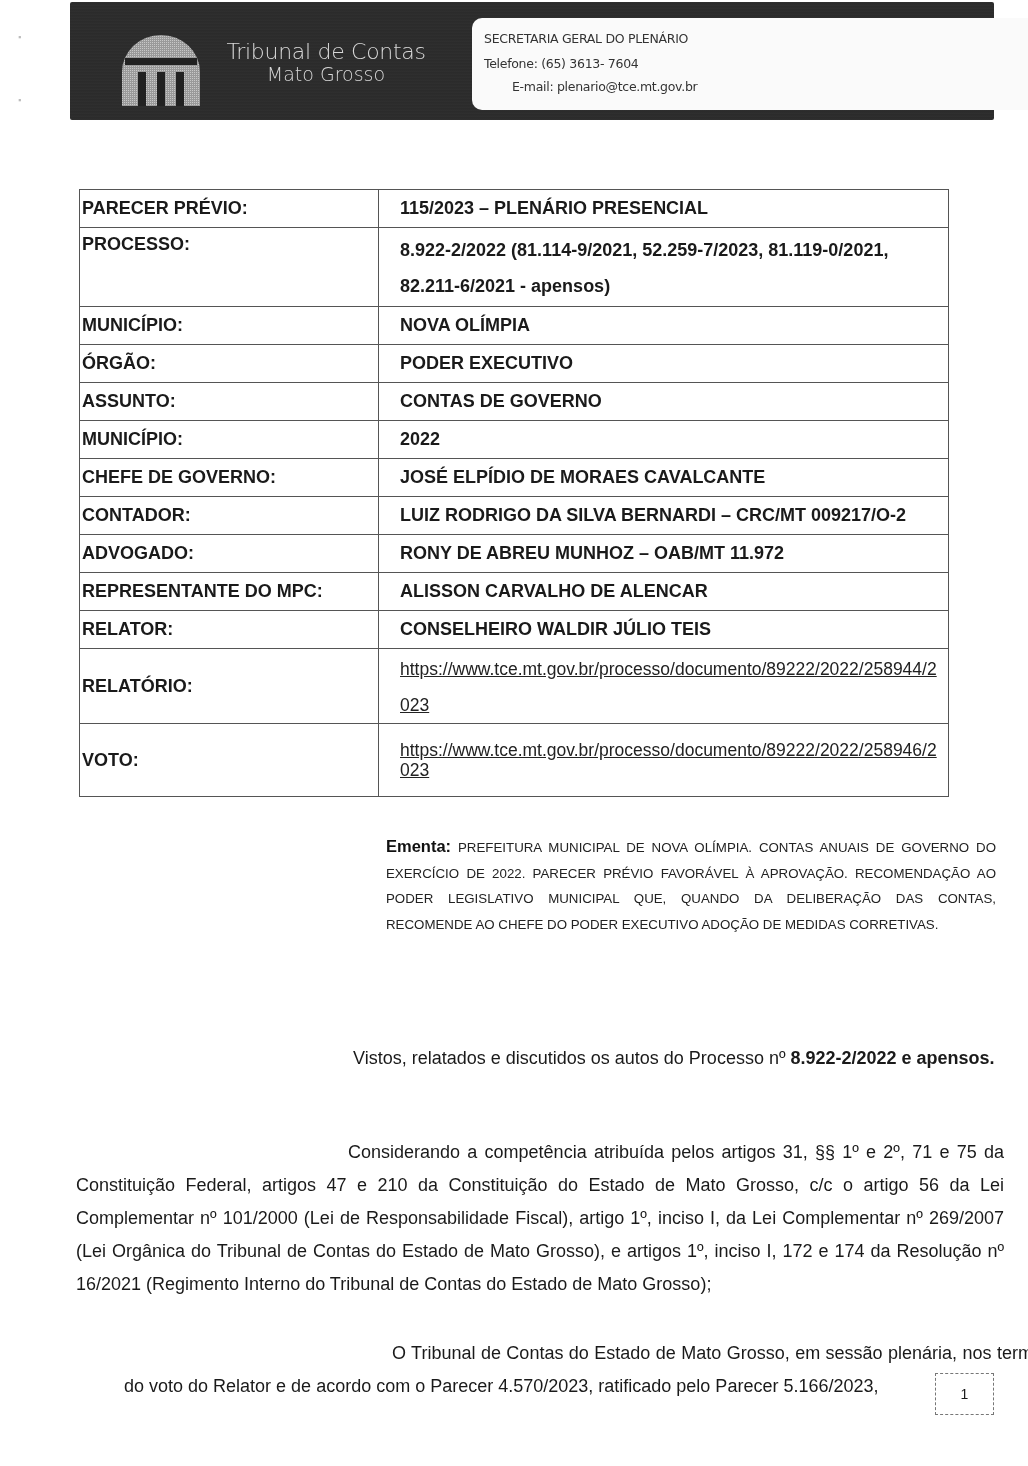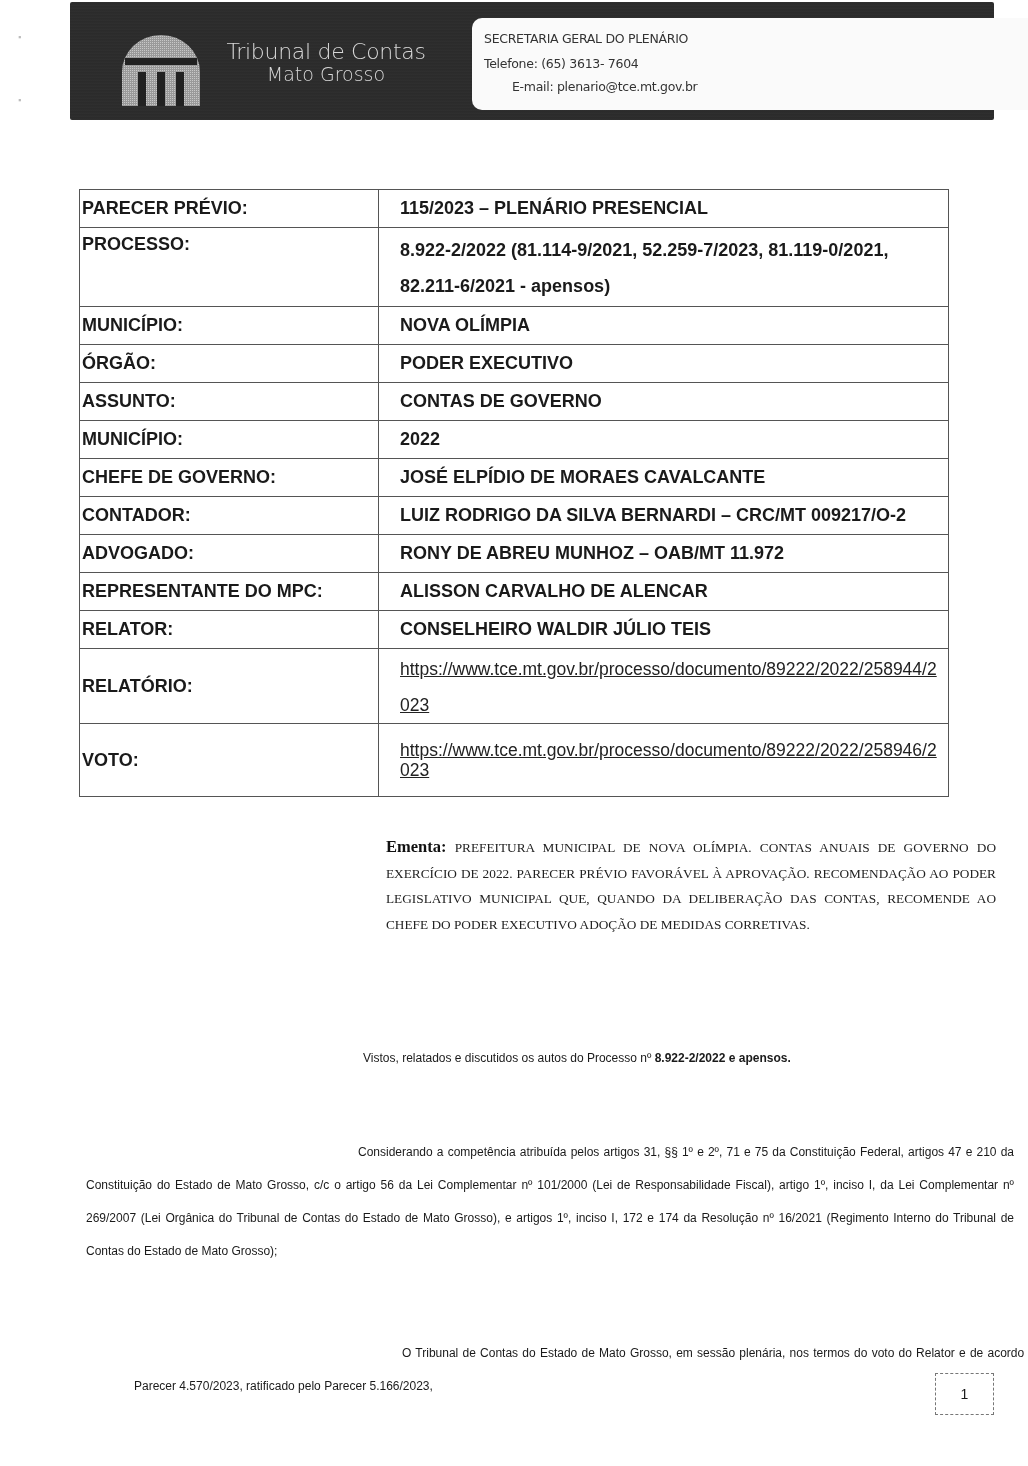--- a/index.html
+++ b/index.html
@@ -50,28 +50,28 @@
   table.info tr.tall td { height: 72px; margin-top: 22px; }
   table.info tr.tall td.v { line-height: 36px; padding-top: 2px; }
   table.info tr.link td.v { font-weight: normal; font-size: 17.5px; line-height: 36px; }
   table.info tr.link.tight td.v { line-height: 20px; padding-top: 0; height: 44px; }
   table.info tr.tall td.k.top { vertical-align: top; padding-top: 6px; }
   a.url { color: #222; text-decoration: underline; word-break: break-all; }
 
   
   .ementa {
     position: absolute; left: 386px; top: 834px; width: 610px;
-    font-size: 13.3px; line-height: 25.5px; text-align: justify; color: #222; font-family: Liberation Serif, serif;
+    font-size: 13.3px; line-height: 25.5px; text-align: justify; color: #222;
   }
   .ementa .lbl { font-weight: bold; font-size: 16.5px; color: #111; }
 
   
   .para {
-    position: absolute; left: 86px; width: 928px;
-    font-size: 12px; line-height: 33px; text-align: justify; color: #1a1a1a;
+    position: absolute; left: 76px; width: 928px;
+    font-size: 18px; line-height: 33px; text-align: justify; color: #1a1a1a;
   }
   .p1 { top: 1042px; text-indent: 277px; }
   .p2 { top: 1136px; text-indent: 272px; }
   .p3 { top: 1337px; text-indent: 268px; margin-left: 48px; }
   .para b { font-weight: bold; }
 
   .page-num {
     position: absolute; left: 935px; top: 1373px; width: 57px; height: 40px;
     border: 1px dashed #777; font-size: 14px; text-align: center; line-height: 40px;
   }

